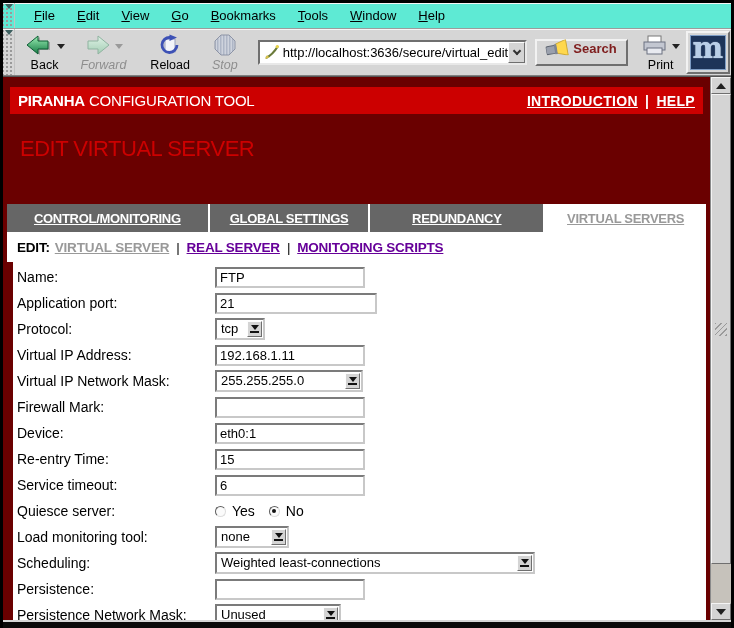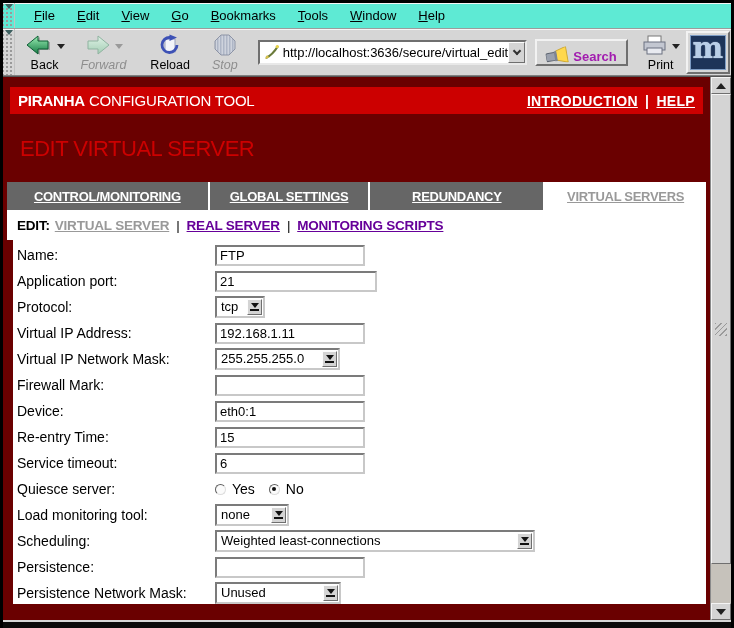--- a/index.html
+++ b/index.html
@@ -70,24 +70,24 @@
     font-family:"Liberation Sans", sans-serif; font-size:13px; color:#000; min-width:0;
   }
   .combo-arrow {
     width:17px; align-self:stretch; background:#d4d4d4;
     border:1px solid; border-color:#fdfdfd #6f6f6f #6f6f6f #fdfdfd;
     display:flex; align-items:center; justify-content:center; cursor:pointer;
   }
   .chev { width:6px; height:6px; border-right:2px solid #333; border-bottom:2px solid #333; transform:rotate(45deg); margin-top:-3px; }
 
   .search-button {
-    display:flex; align-items:flex-end; gap:5px; height:27px; padding:0 9px;
+    display:flex; align-items:flex-start; gap:5px; height:27px; padding:0 9px;
     background:#d6d6d6; cursor:pointer;
     border:2px solid; border-color:#f2f2f2 #6f6f6f #6f6f6f #f2f2f2;
-    font-family:"Liberation Sans", sans-serif; font-size:13px; font-weight:bold; color:#a21caf;
+    font-family:"Liberation Sans", sans-serif; font-size:13px; font-weight:bold; color:#7f1d1d;
   }
   .print-group { margin-left:8px; }
   .spacer { flex:1; }
 
   .moz-logo {
     width:46px; height:43px; margin-right:1px; padding:2px;
     background:#d6d6d6; border:2px solid; border-color:#f2f2f2 #6f6f6f #6f6f6f #f2f2f2;
     cursor:pointer;
   }
   .moz-inner {
@@ -111,21 +111,21 @@
   .brand .b { font-weight:bold; }
   .brand-links { color:#fff; font-size:14px; font-weight:bold; letter-spacing:0.3px; }
   .brand-links a { color:#fff; text-decoration:underline; cursor:pointer; }
   .brand-links .sep { text-decoration:none; padding:0 3px; }
 
   .page-title {
     margin:22px 0 0 13px; height:26px;
     color:var(--red); font-size:22px; font-weight:normal; letter-spacing:-0.5px;
   }
 
-  .tabs { display:flex; height:28px; margin-top:20px; }
+  .tabs { display:flex; height:28px; margin-top:42px; }
   .tab {
     background:var(--tab-gray); color:#fff;
     font-size:13px; font-weight:bold; letter-spacing:-0.3px;
     display:flex; align-items:center; justify-content:center;
     text-decoration:underline; cursor:pointer;
     border-right:2px solid #fff;
   }
   .tab:last-child { border-right:none; }
   .tab.active { background:#fff; color:var(--muted-gray); }
   .tab:nth-child(1){ width:29%; } .tab:nth-child(2){ width:23%; }
@@ -387,21 +387,21 @@
                 <i class="bar"></i>
               </span>
             </div>
           </div>
           <div class="frow">
             <label class="flabel">Virtual IP Address:</label>
             <input class="ftext" value="192.168.1.11" style="width: 150px;">
           </div>
           <div class="frow">
             <label class="flabel">Virtual IP Network Mask:</label>
-            <div class="fselect" style="width: 125px; justify-content: center;">
+            <div class="fselect" style="width: 148px; justify-content: center;">
               <span class="sval">255.255.255.0</span>
               <span class="sarrow">
                 <i class="tri-down"></i>
                 <i class="bar"></i>
               </span>
             </div>
           </div>
           <div class="frow">
             <label class="flabel">Firewall Mark:</label>
             <input class="ftext" style="width: 150px;">

